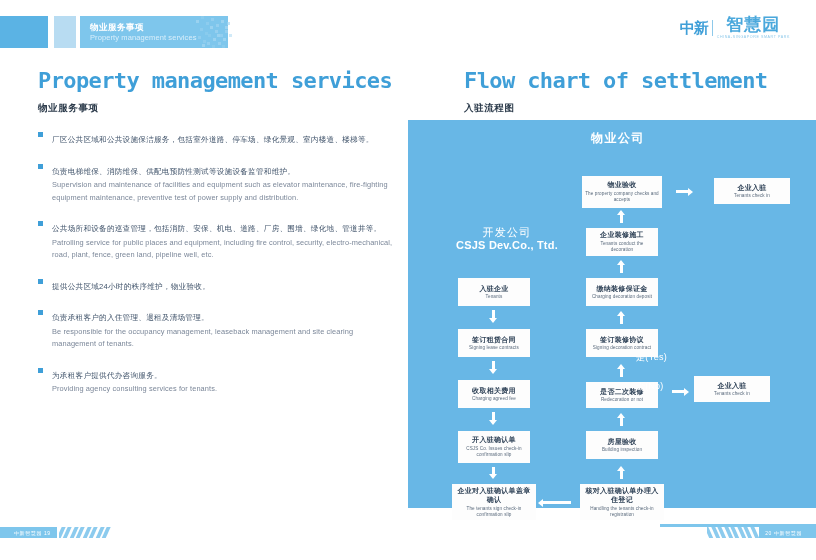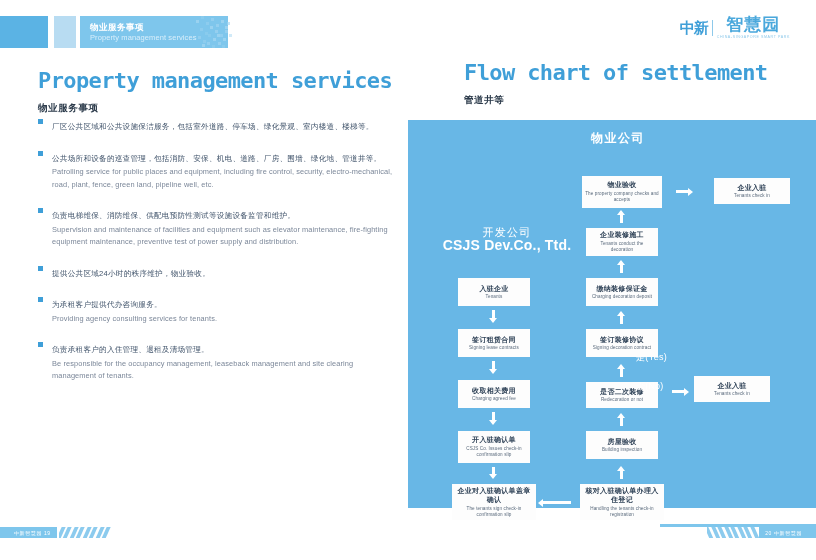--- a/index.html
+++ b/index.html
@@ -34,50 +34,50 @@
 
   
   .left{position:absolute;left:38px;top:68px;width:360px;}
   .title-en{
     font-family:"DejaVu Sans Mono","Liberation Mono",monospace;
     font-size:22px;font-weight:bold;color:#3f9fd8;letter-spacing:-.6px;
     line-height:26px;white-space:nowrap;
   }
   .title-cn{font-size:9.5px;font-weight:bold;color:#2b3a4a;margin-top:8px;letter-spacing:.6px;}
 
-  .blist{}
+  .blist{margin-top:13px;}
   .bitem{display:flex;margin-bottom:13px;}
   .bullet{width:5px;height:5px;background:#3f9fd8;flex:0 0 5px;margin-top:4px;margin-right:9px;}
   .btxt{flex:1;}
   .bcn{font-size:7.6px;color:#41546b;line-height:12.5px;letter-spacing:.25px;}
   .ben{font-size:7.4px;color:#7b8799;line-height:12.5px;letter-spacing:.1px;margin-top:1px;}
 
   
-  .right{position:absolute;left:464px;top:60px;width:330px;}
+  .right{position:absolute;left:464px;top:68px;width:330px;}
   .rtitle-en{
     font-family:"DejaVu Sans Mono","Liberation Mono",monospace;
     font-size:22px;font-weight:bold;color:#3f9fd8;letter-spacing:-.6px;line-height:26px;white-space:nowrap;
   }
   .rtitle-cn{font-size:9.5px;font-weight:bold;color:#2b3a4a;margin-top:8px;letter-spacing:.6px;}
 
   
   .flow{position:absolute;left:408px;top:120px;width:408px;height:388px;background:#68b7e6;}
   .flow-head{position:absolute;left:0;right:0;top:10px;text-align:center;padding-left:12px;}
   .fh-cn{font-size:12px;font-weight:bold;color:#ffffff;letter-spacing:1.5px;line-height:16px;}
   .fh-en{font-size:8px;font-weight:bold;color:#ffffff;letter-spacing:.2px;line-height:11px;}
 
   .node{position:absolute;background:#fdfdfd;box-sizing:border-box;
         display:flex;flex-direction:column;align-items:center;justify-content:center;
         padding:2px 3px;text-align:center;}
   .n-cn{font-size:7px;font-weight:bold;color:#2f4257;line-height:9.5px;letter-spacing:.3px;}
   .n-en{font-size:4.6px;color:#5a6a7c;line-height:6.3px;letter-spacing:.1px;margin-top:1px;}
 
   .colhead{position:absolute;text-align:center;}
   .ch-cn{font-size:11px;font-weight:normal;color:#ffffff;letter-spacing:1.2px;line-height:15px;}
-  .ch-en{font-size:14px;font-weight:bold;color:#ffffff;letter-spacing:.2px;line-height:11px;}
+  .ch-en{font-size:11px;font-weight:bold;color:#ffffff;letter-spacing:.2px;line-height:11px;}
 
   
   .ar{position:absolute;}
   .ar-up,.ar-dn{width:9px;}
   .ar-up .shaft,.ar-dn .shaft{width:3px;background:#fff;margin:0 auto;}
   .ar-up .head{width:0;height:0;border-left:4.5px solid transparent;border-right:4.5px solid transparent;border-bottom:5px solid #fff;}
   .ar-dn .head{width:0;height:0;border-left:4.5px solid transparent;border-right:4.5px solid transparent;border-top:5px solid #fff;}
   .ar-rt{height:9px;display:flex;align-items:center;}
   .ar-rt .shaft{height:3px;background:#fff;}
   .ar-rt .head{width:0;height:0;border-top:4.5px solid transparent;border-bottom:4.5px solid transparent;border-left:5px solid #fff;}
@@ -152,44 +152,44 @@
   <div class="left">
     <div class="title-en">Property management services</div>
     <div class="title-cn">物业服务事项</div>
     <div class="blist" id="blist">
         <div class="bitem">
           <span class="bullet"></span>
           <span class="btxt"><span class="bcn">厂区公共区域和公共设施保洁服务，包括室外道路、停车场、绿化景观、室内楼道、楼梯等。</span></span>
         </div>
         <div class="bitem">
           <span class="bullet"></span>
+          <span class="btxt"><span class="bcn">负责电梯维保、消防维保、供配电预防性测试等设施设备监管和维护。</span><span class="ben" style="display:block">Supervision and maintenance of facilities and equipment such as elevator maintenance, fire-fighting equipment maintenance, preventive test of power supply and distribution.</span></span>
+        </div>
+        <div class="bitem">
+          <span class="bullet"></span>
           <span class="btxt"><span class="bcn">公共场所和设备的巡查管理，包括消防、安保、机电、道路、厂房、围墙、绿化地、管道井等。</span><span class="ben" style="display:block">Patrolling service for public places and equipment, including fire control, security, electro-mechanical, road, plant, fence, green land, pipeline well, etc.</span></span>
         </div>
         <div class="bitem">
           <span class="bullet"></span>
-          <span class="btxt"><span class="bcn">负责电梯维保、消防维保、供配电预防性测试等设施设备监管和维护。</span><span class="ben" style="display:block">Supervision and maintenance of facilities and equipment such as elevator maintenance, fire-fighting equipment maintenance, preventive test of power supply and distribution.</span></span>
-        </div>
-        <div class="bitem">
-          <span class="bullet"></span>
           <span class="btxt"><span class="bcn">提供公共区域24小时的秩序维护，物业验收。</span></span>
         </div>
         <div class="bitem">
           <span class="bullet"></span>
+          <span class="btxt"><span class="bcn">负责承租客户的入住管理、退租及清场管理。</span><span class="ben" style="display:block">Be responsible for the occupancy management, leaseback management and site clearing management of tenants.</span></span>
+        </div>
+        <div class="bitem">
+          <span class="bullet"></span>
           <span class="btxt"><span class="bcn">为承租客户提供代办咨询服务。</span><span class="ben" style="display:block">Providing agency consulting services for tenants.</span></span>
-        </div>
-        <div class="bitem">
-          <span class="bullet"></span>
-          <span class="btxt"><span class="bcn">负责承租客户的入住管理、退租及清场管理。</span><span class="ben" style="display:block">Be responsible for the occupancy management, leaseback management and site clearing management of tenants.</span></span>
         </div>
       </div>
   </div>
 
   <div class="right">
     <div class="rtitle-en">Flow chart of settlement</div>
-    <div class="rtitle-cn">管道井等</div>
+    <div class="rtitle-cn">入驻流程图</div>
   </div>
 
   <div class="flow">
 
     <div class="flow-head">
       <div class="fh-cn">物业公司</div>
     </div>
 
     <div class="colhead" style="left:24px;top:105px;width:150px;">
       <div class="ch-cn">开发公司</div>

